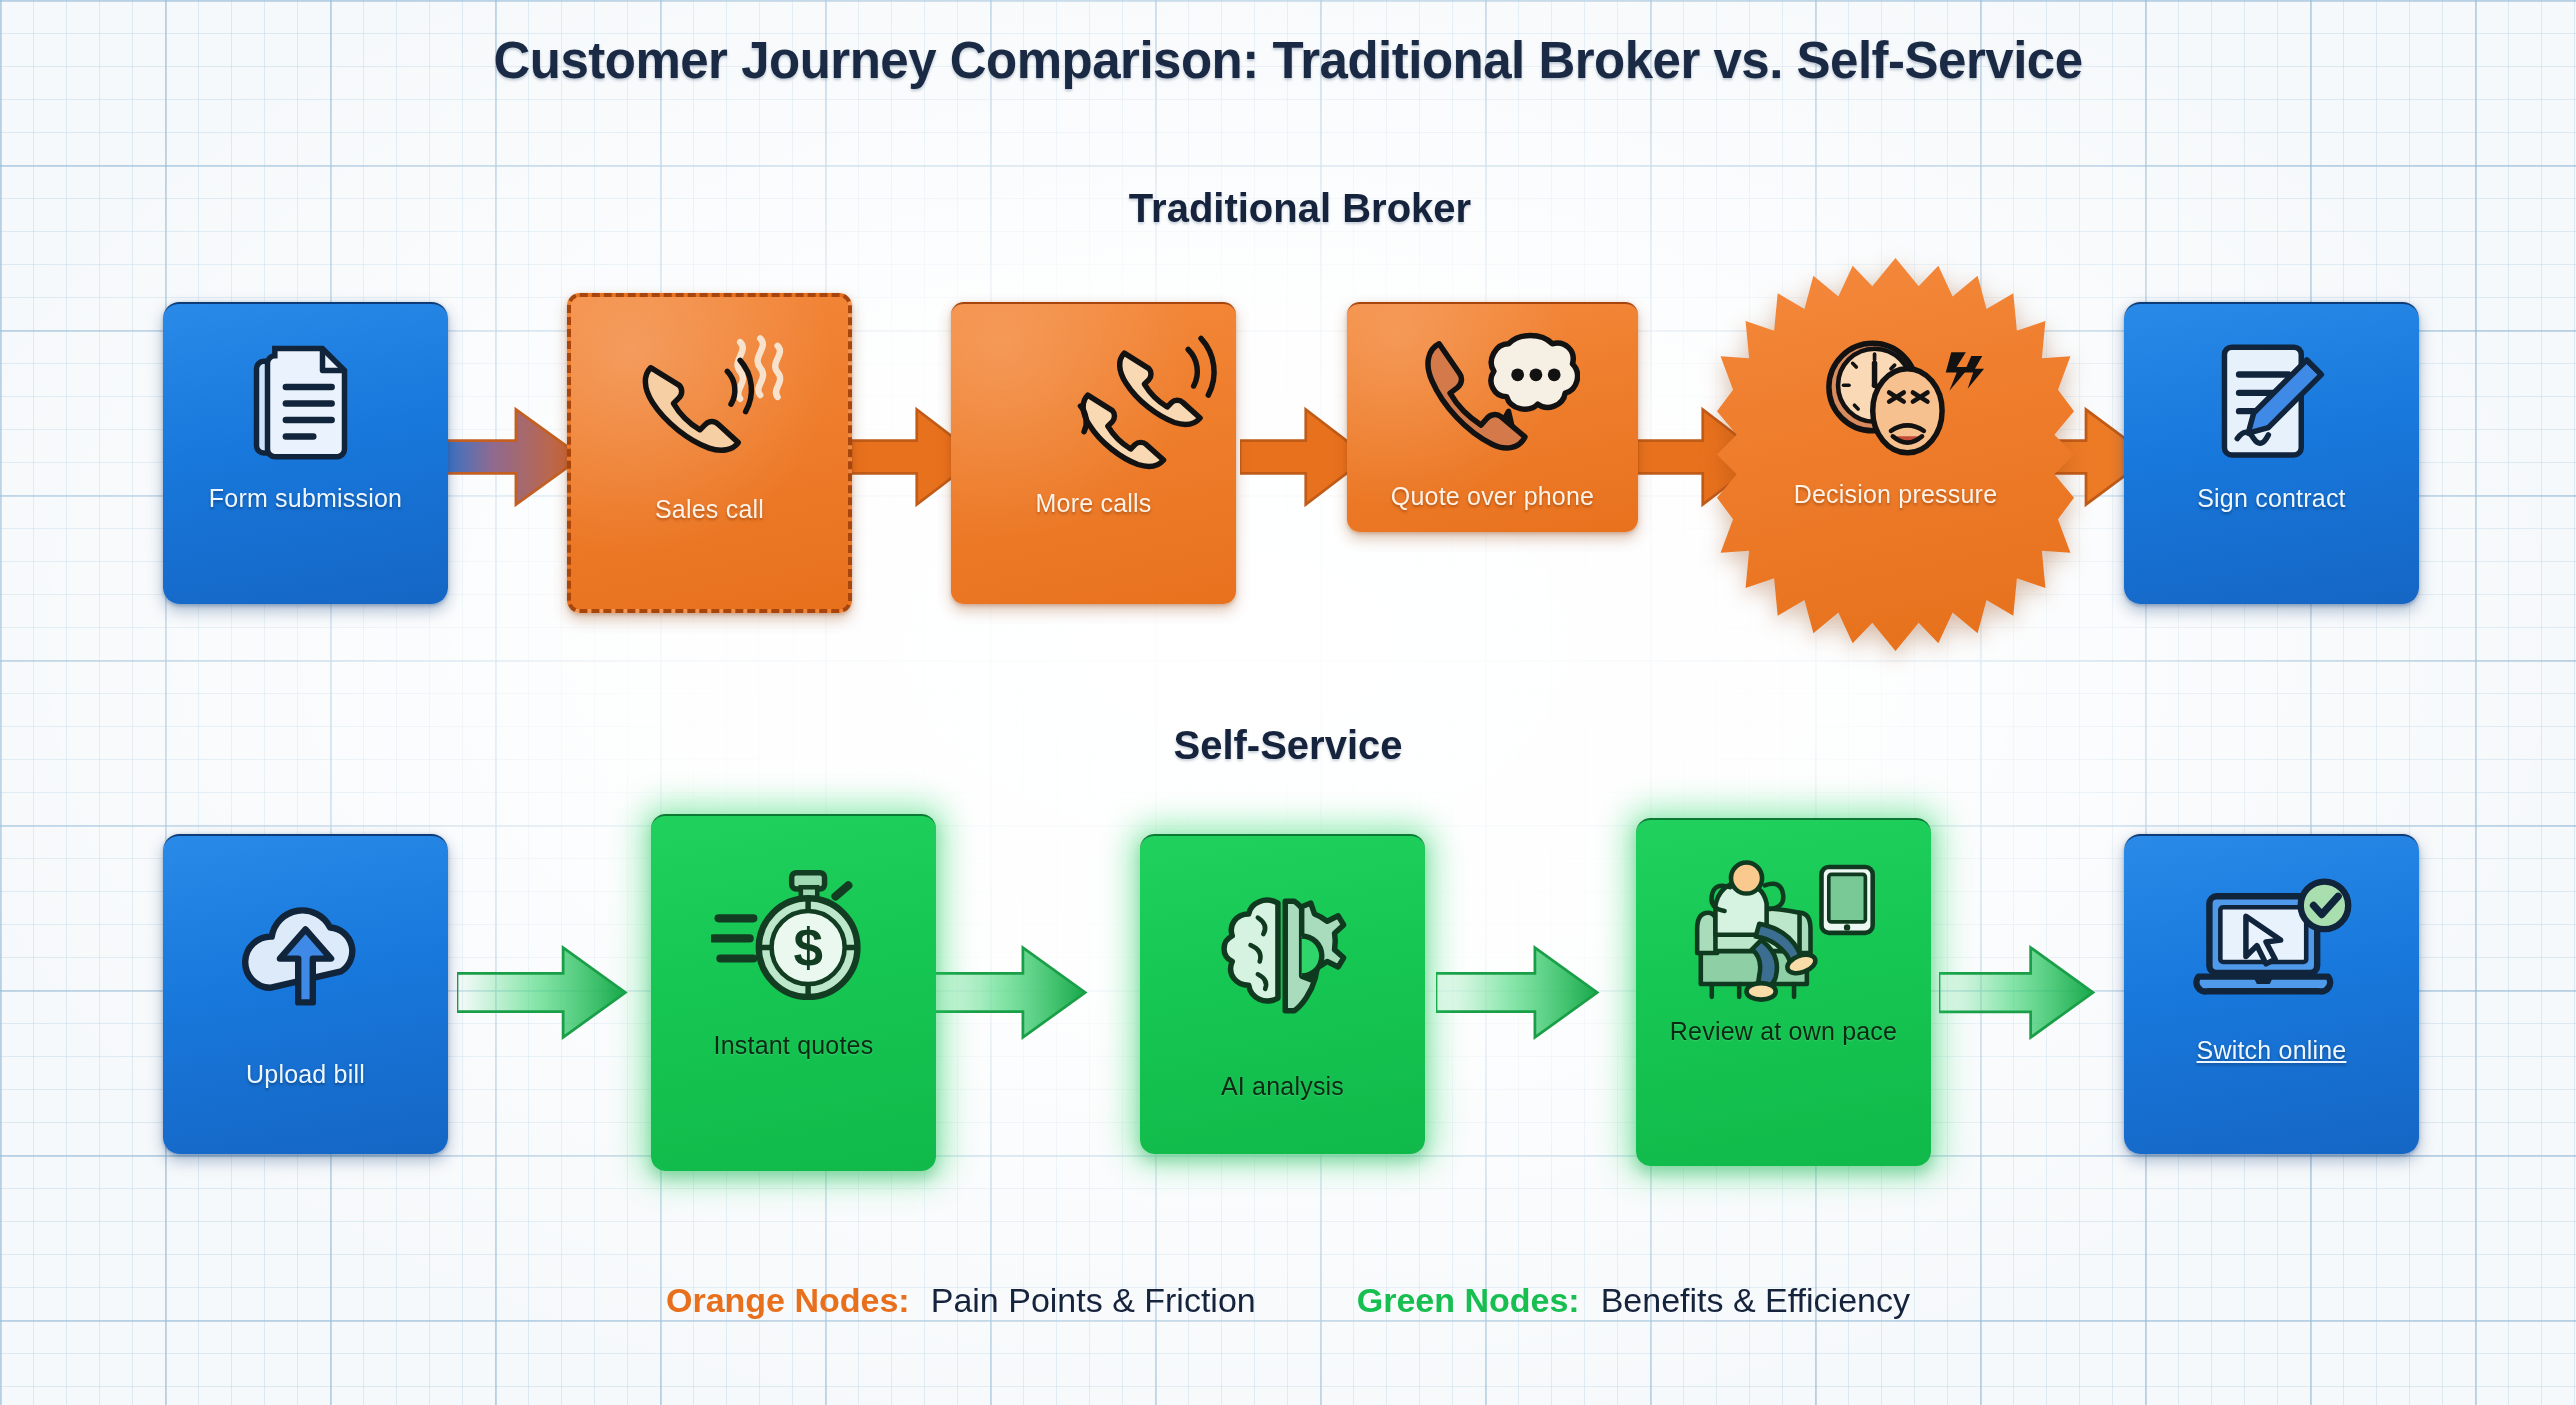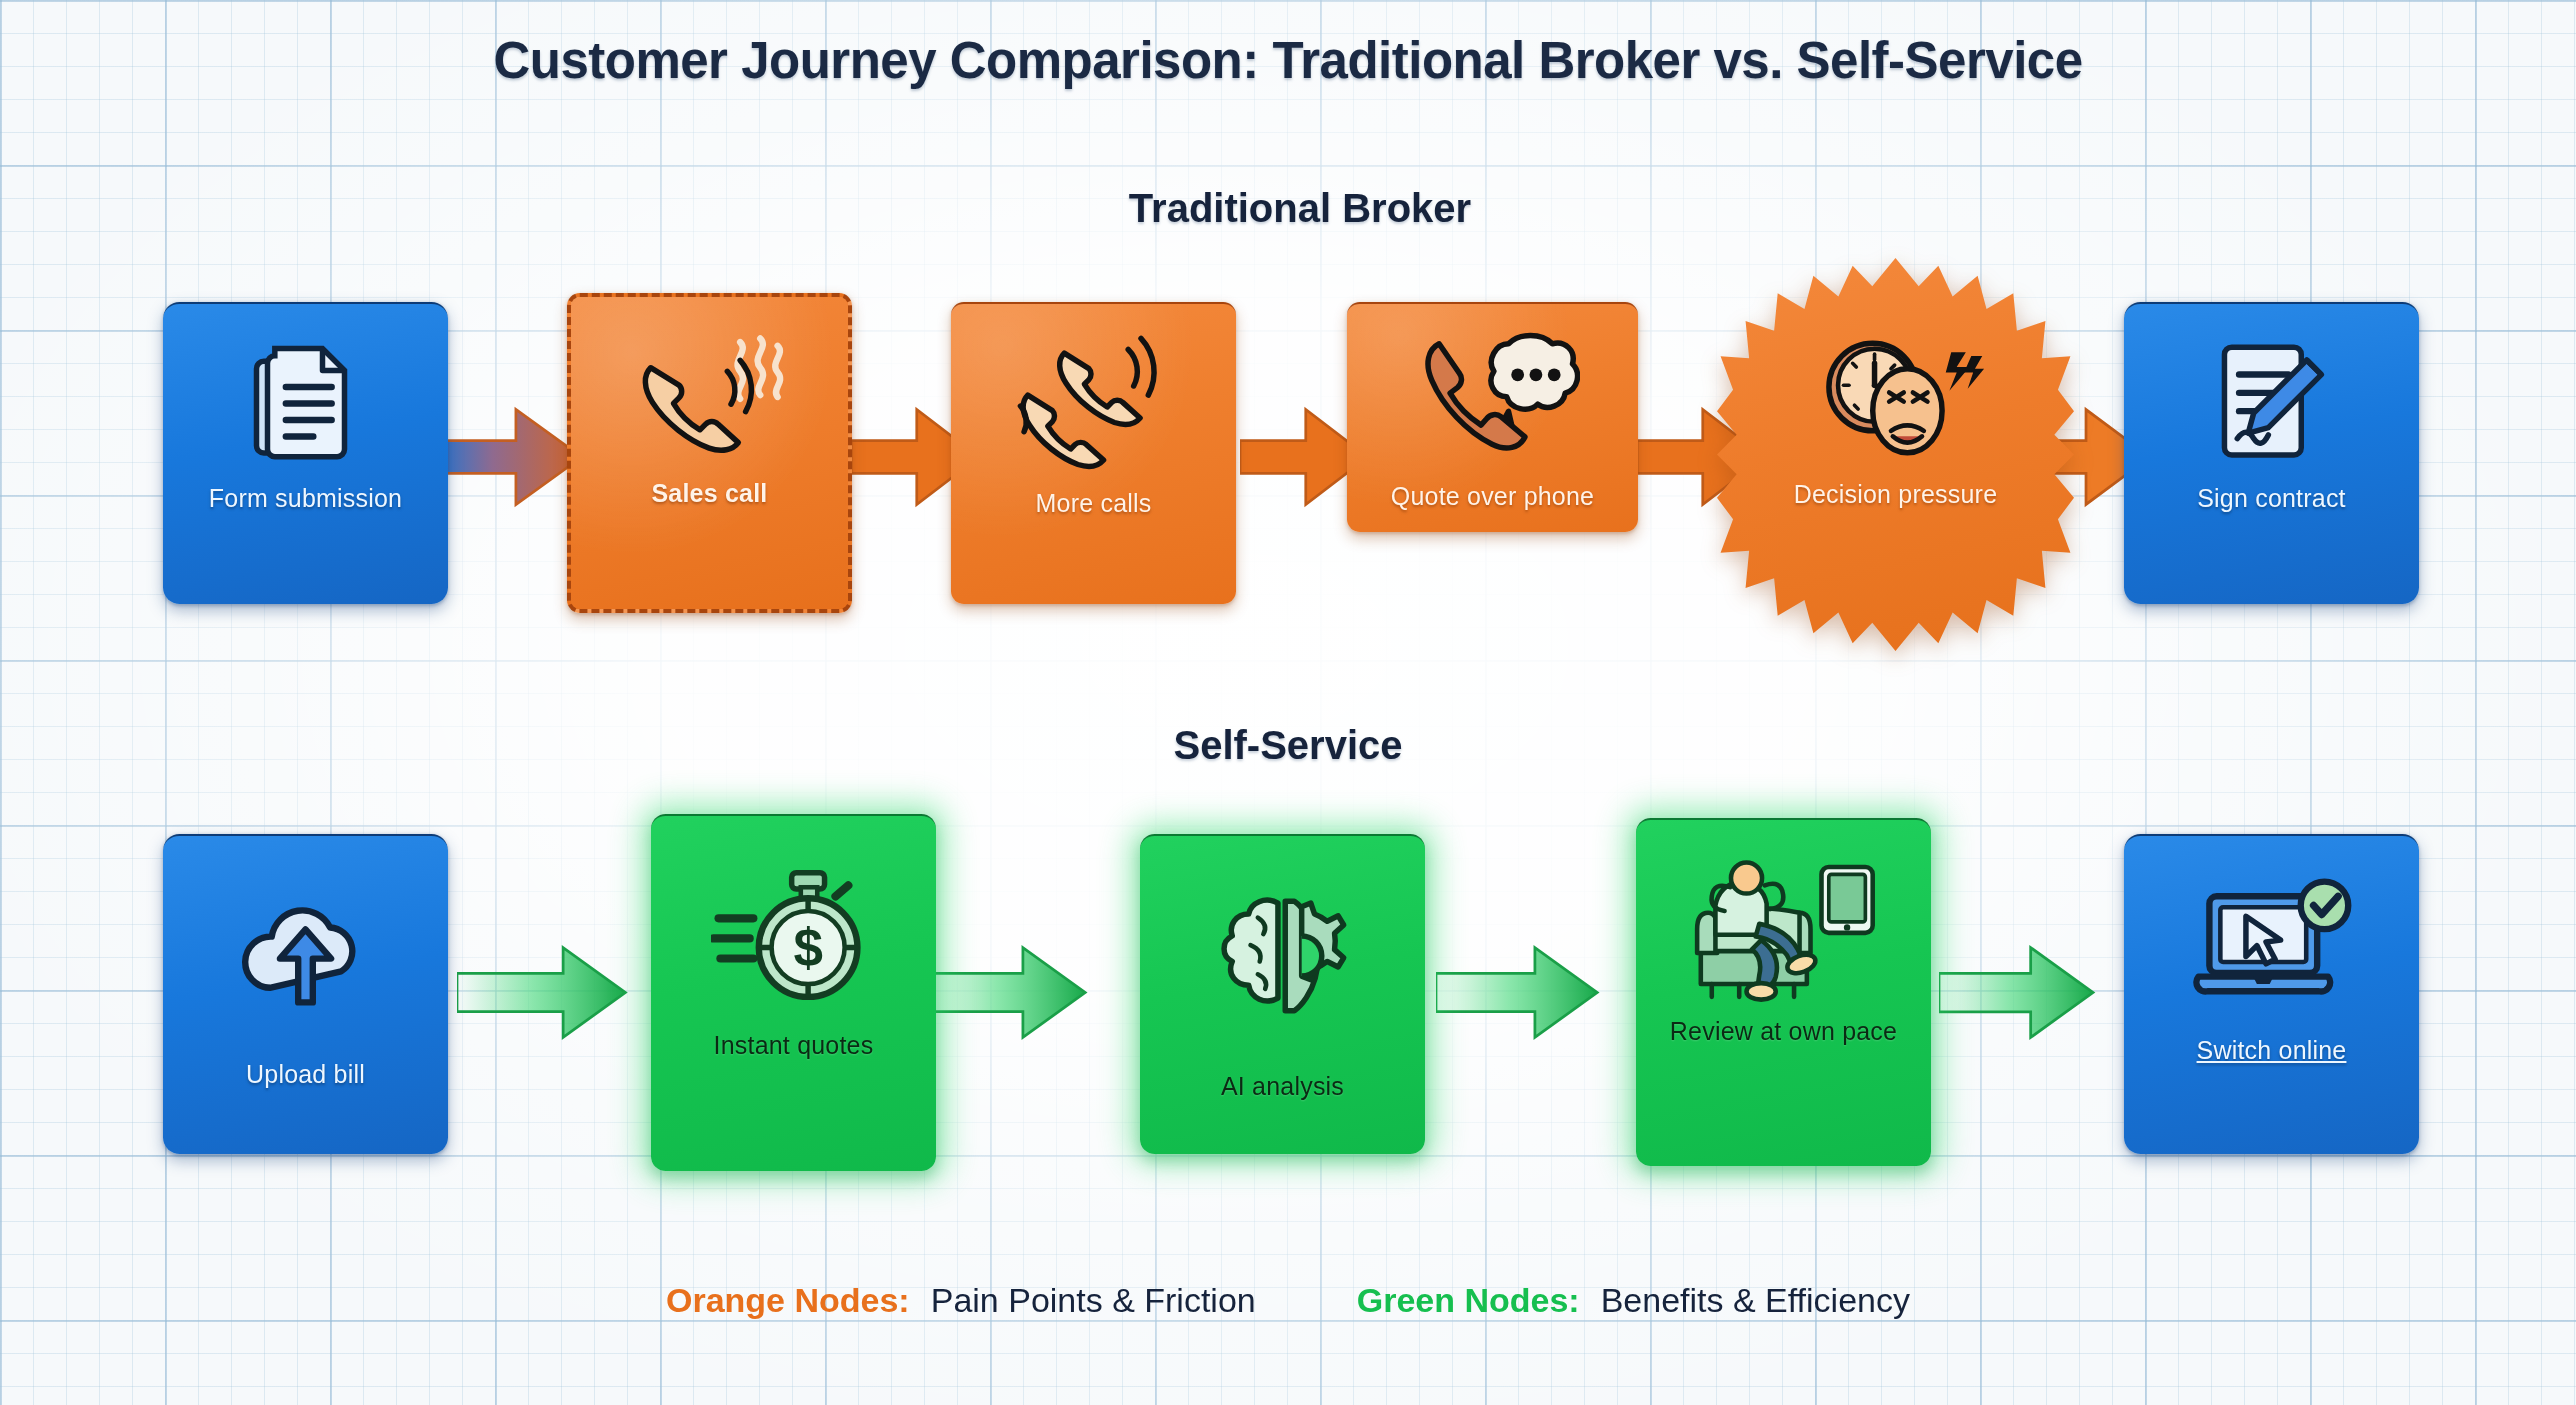--- a/index.html
+++ b/index.html
@@ -179,24 +179,24 @@
           <path d="M140,6 c10,10 -10,20 0,32 c10,12 -8,20 0,30"></path>
           <path d="M159,14 c9,9 -9,18 0,29 c9,11 -7,18 0,27"></path>
         </g>
         <path d="M20,38 c-8,8 -8,22 2,38 c14,22 40,42 62,50 c14,5 26,2 32,-6 l-22,-20 c-4,-4 -10,-4 -14,0 l-6,6 c-12,-7 -22,-17 -29,-29 l6,-6 c4,-4 4,-10 0,-14 z" fill="#f6cfa4" stroke="#121212" stroke-width="6" stroke-linejoin="round"></path>
         <g fill="none" stroke="#121212" stroke-width="6" stroke-linecap="round">
           <path d="M104,42 a30,30 0 0 1 4,36"></path>
           <path d="M118,30 a48,48 0 0 1 6,56"></path>
         </g>
       </svg>
     </div>
-    <div class="lbl" style="margin-top:6px;font-weight:bold;">Sales call</div>
-  </div>
-
-  <div class="node n-orange" style="left:951px;top:302px;width:285px;height:302px;padding-top:29px;">
+    <div class="lbl" style="margin-top:22px;">Sales call</div>
+  </div>
+
+  <div class="node n-orange" style="left:951px;top:302px;width:285px;height:302px;padding-top:29px;align-items:flex-end;">
     <div class="ico" style="height:137px;">
       <svg width="165" height="137" viewBox="0 0 180 150">
         <path d="M58,22 c-7,7 -7,19 2,33 c12,19 34,36 53,43 c12,4 22,2 28,-5 l-19,-17 c-3,-3 -9,-3 -12,0 l-5,5 c-10,-6 -19,-15 -25,-25 l5,-5 c3,-3 3,-9 0,-12 z" fill="#f8d9b4" stroke="#121212" stroke-width="6" stroke-linejoin="round"></path>
         <g fill="none" stroke="#121212" stroke-width="6" stroke-linecap="round">
           <path d="M128,18 a34,34 0 0 1 6,40"></path>
           <path d="M142,6 a54,54 0 0 1 8,62"></path>
         </g>
         <path d="M18,68 c-7,7 -7,19 2,33 c12,19 34,36 53,43 c12,4 22,2 28,-5 l-19,-17 c-3,-3 -9,-3 -12,0 l-5,5 c-10,-6 -19,-15 -25,-25 l5,-5 c3,-3 3,-9 0,-12 z" fill="#f8d9b4" stroke="#121212" stroke-width="6" stroke-linejoin="round"></path>
         <g fill="none" stroke="#121212" stroke-width="6" stroke-linecap="round">
           <path d="M14,108 a26,26 0 0 0 -4,-28"></path>

